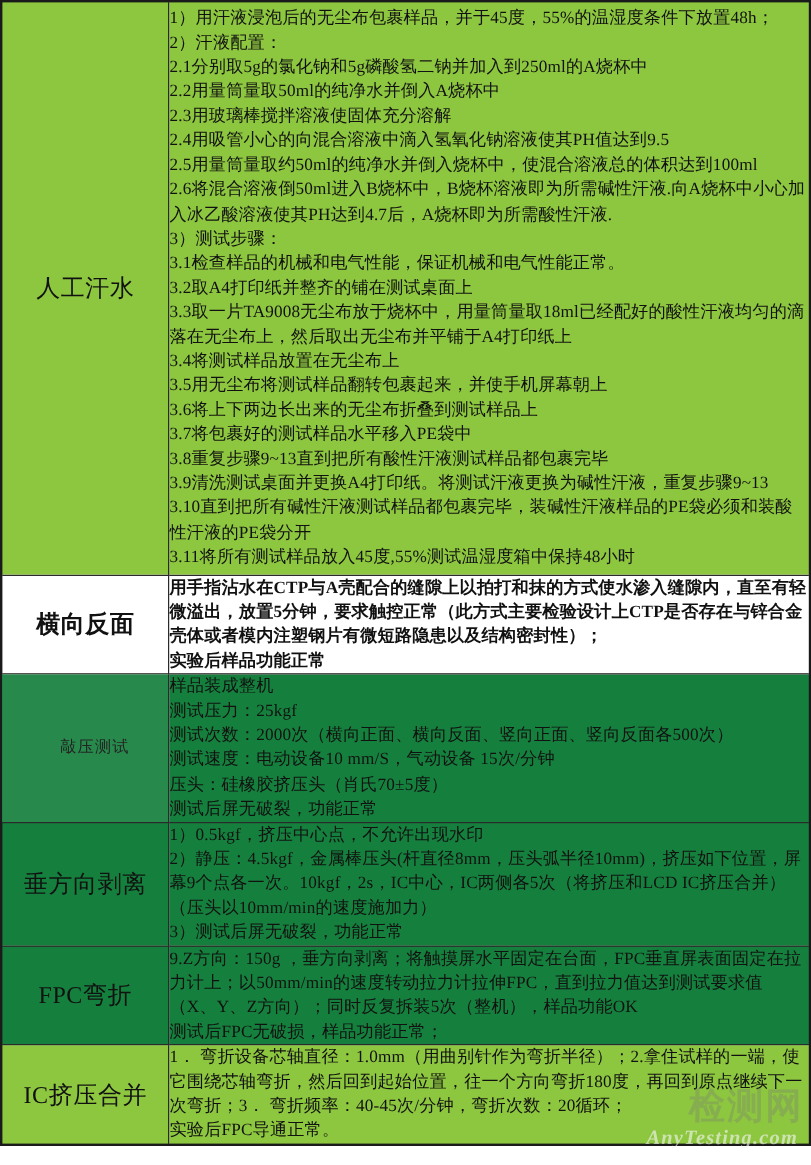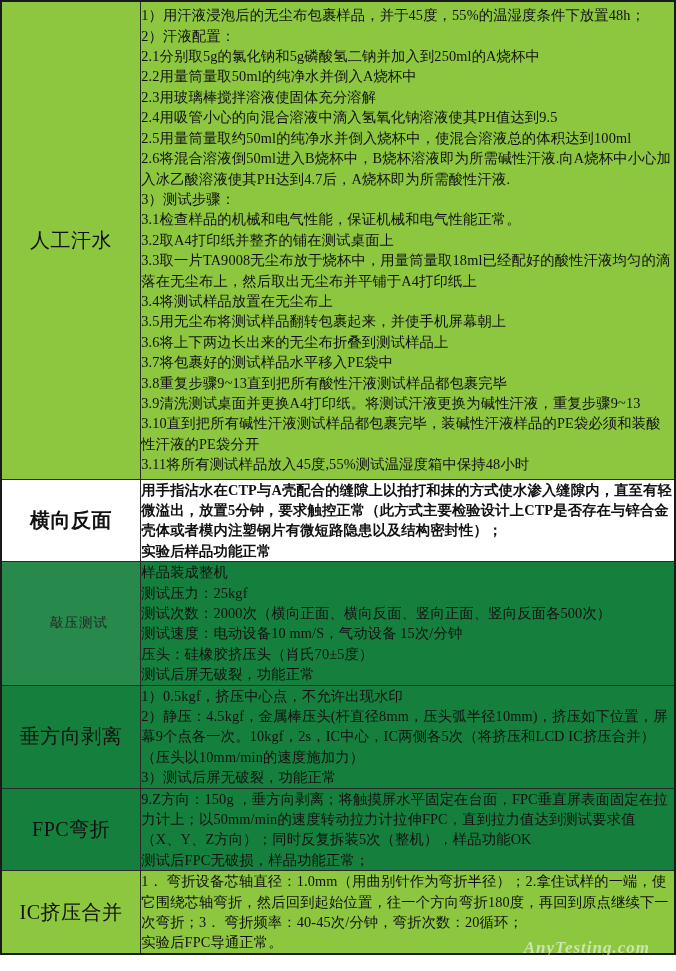--- a/index.html
+++ b/index.html
@@ -78,21 +78,21 @@
     font-size:30px;
     font-family:"Liberation Sans","DejaVu Sans",sans-serif;
     font-weight:bold;
     color:rgba(120,120,120,0.30);
     letter-spacing:2px;
     pointer-events:none;
     white-space:nowrap;
   }
   .wm-en{
     position:absolute;
-    right:26px;
+    right:11px;
     top:938px;
     font-size:17px;
     font-family:"Liberation Serif","DejaVu Serif",serif;
     font-style:italic;
     font-weight:bold;
     color:rgba(245,245,245,0.62);
     letter-spacing:1px;
     pointer-events:none;
     white-space:nowrap;
   }
@@ -185,15 +185,16 @@
         </td>
         <td class="content">
           <div class="lines">1． 弯折设备芯轴直径：1.0mm（用曲别针作为弯折半径）；2.拿住试样的一端，使它围绕芯轴弯折，然后回到起始位置，往一个方向弯折180度，再回到原点继续下一次弯折；3． 弯折频率：40-45次/分钟，弯折次数：20循环；
 实验后FPC导通正常。</div>
         </td>
       </tr>
 
     </tbody>
   </table>
 
+  <div class="wm-cn">检测网</div>
   <div class="wm-en">AnyTesting.com</div>
 
 </div>
 
 </body></html>

